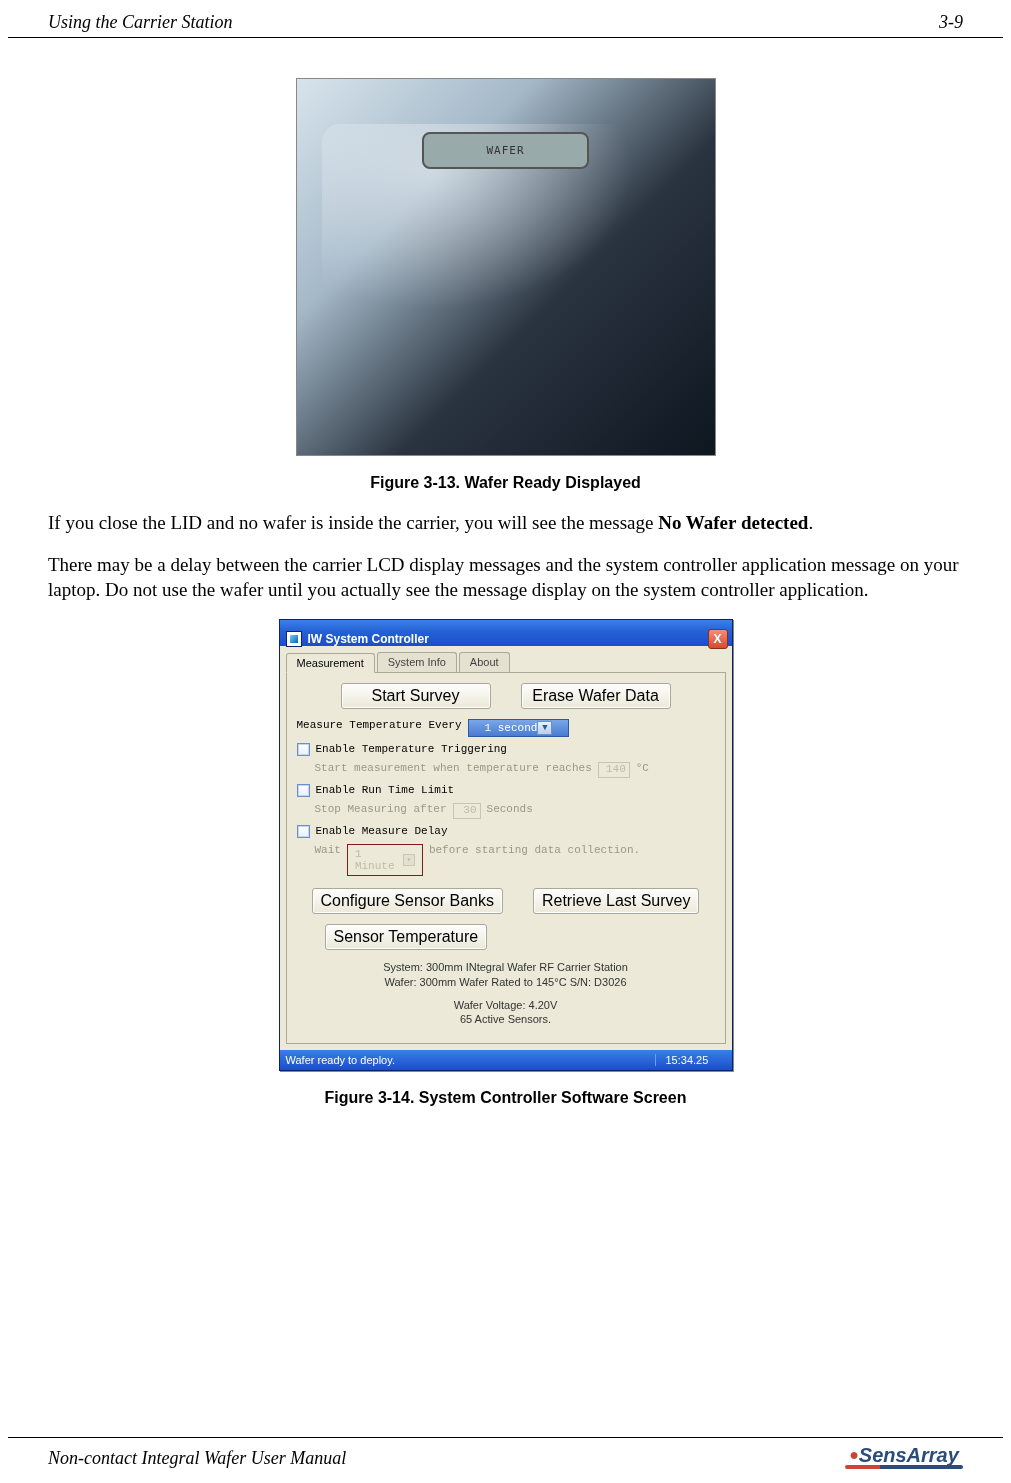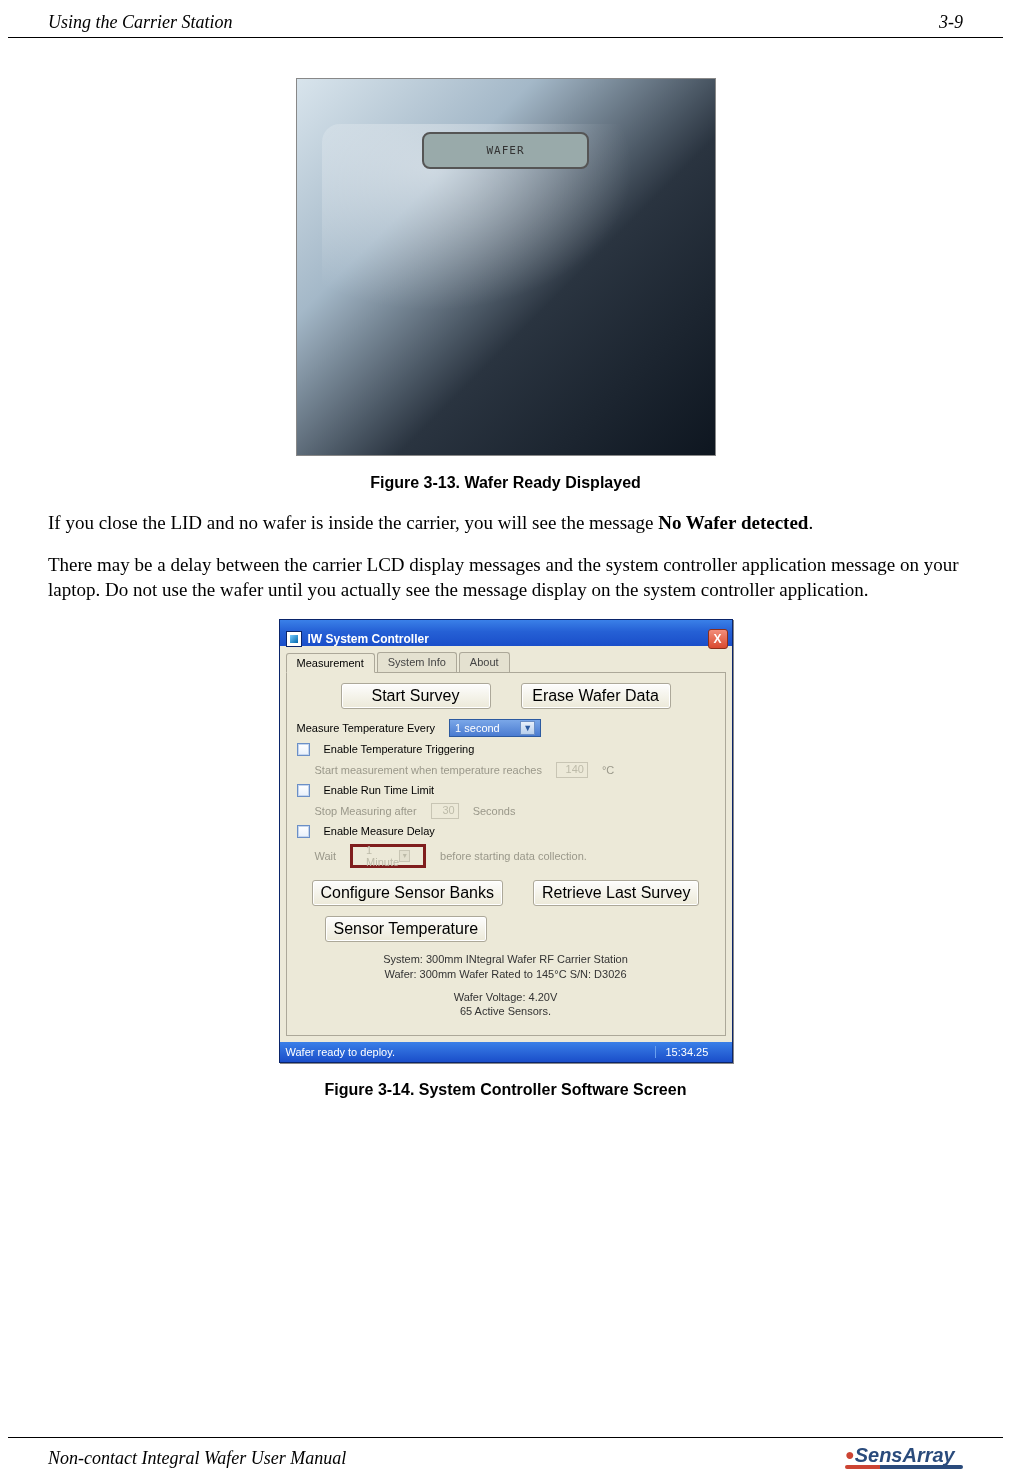--- a/index.html
+++ b/index.html
@@ -118,26 +118,26 @@
     background:#ece9d8;
   }
   .btnrow{display:flex; gap:30px; justify-content:center; margin-bottom:10px;}
   .winbtn{
     min-width:150px; padding:3px 8px;
     background:linear-gradient(to bottom,#fdfdfd,#ece9d8);
     border:1px solid #aca899; border-radius:3px;
     font-size:16px; text-align:center;
     box-shadow: inset 0 0 0 1px #fff;
   }
-  .row{display:flex;align-items:center;gap:14px;margin:6px 0;}
+  .row{display:flex;gap:6px;margin:6px 0;font-family:Liberation Mono, monospace;}
   .combo{
     display:inline-flex;align-items:center;
     background:linear-gradient(to bottom,#7aa7e8,#4a7bd0);
     color:#fff;border:1px solid #2c5aa0;height:18px;
-    padding:0 5px;min-width:92px;font-size:11px;
+    padding:0 16px;min-width:92px;font-size:11px;
   }
   .combo .arrow{
     margin-left:auto;width:15px;height:14px;
     background:linear-gradient(to bottom,#e8f0fb,#b8cfec);
     border:1px solid #6b8fc6;
     display:flex;align-items:center;justify-content:center;
     color:#2c5aa0;font-size:9px;
   }
   .chk{
     width:13px;height:13px;border:1px solid #6b8fc6;
@@ -145,23 +145,23 @@
     box-shadow: inset 0 0 0 1px #c4d5ee;
   }
   .indent{padding-left:18px;color:#9a988a;}
   .numbox{
     display:inline-block;width:32px;height:16px;
     background:#ece9d8;border:1px solid #c8c5b4;color:#bdbba9;
     text-align:right;padding:0 3px;font-size:11px;
   }
   .selbox{
     display:inline-flex;align-items:center;
-    width:76px;height:24px;background:#ece9d8;
-    border:3px solid #7f1d1d;color:#bdbba9;
-    padding:0 13px;font-size:11px;
+    width:76px;height:32px;background:#ece9d8;
+    border:1px solid #7f1d1d;color:#bdbba9;
+    padding:0 7px;font-size:11px;
   }
   .selbox .arrow{
     margin-left:auto;width:13px;height:12px;
     background:#e3e0cf;border:1px solid #c8c5b4;
     display:flex;align-items:center;justify-content:center;
     font-size:8px;color:#bdbba9;
   }
   .statusinfo{
     text-align:center;font-size:11px;color:#333;
     line-height:1.35;margin:6px 0 10px 0;
@@ -177,20 +177,21 @@
   .statusbar .cell2{padding-left:10px;min-width:70px;}
   
   .footer{
     position:absolute;
     left:0;right:0;bottom:14px;
     padding:0 40px;
     display:flex;align-items:flex-end;justify-content:space-between;
     border-top:1px solid #000;
     margin:0 8px;
     padding-top:6px;
+    text-align:center;
   }
   .footer-left{
     font-style:italic;font-size:18px;
   }
   .logo{
     font-family: Arial, sans-serif;
     font-size:20px;font-weight:bold;font-style:italic;
     color:#2a4b7c;
     position:relative;
   }

